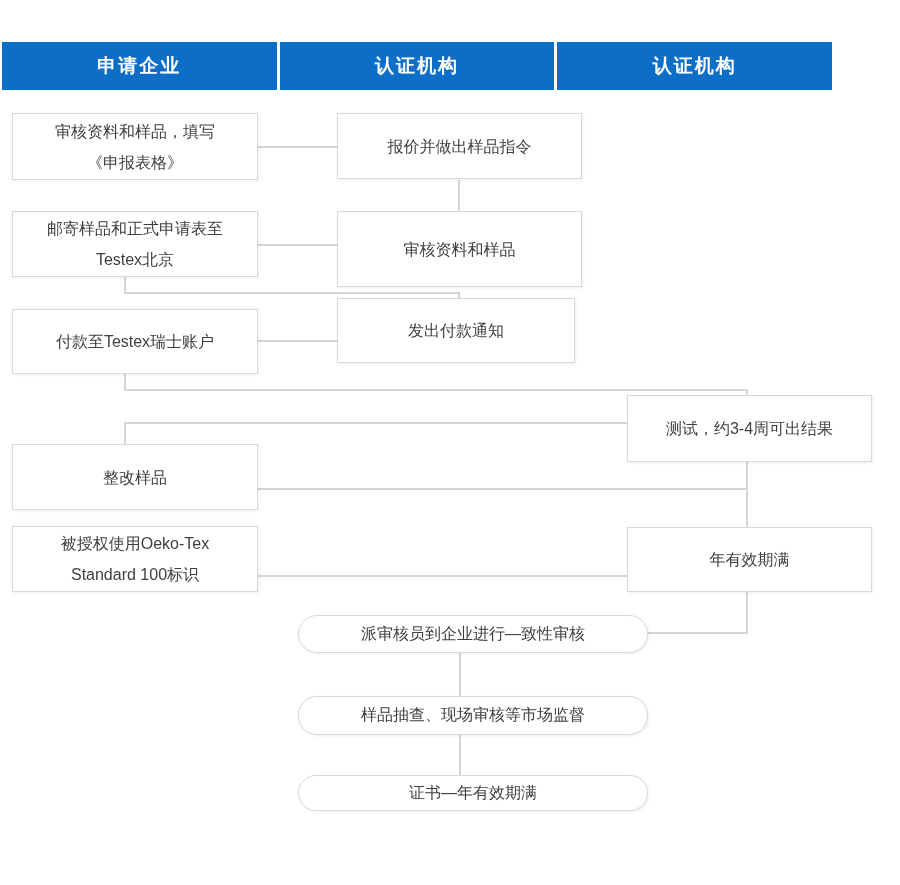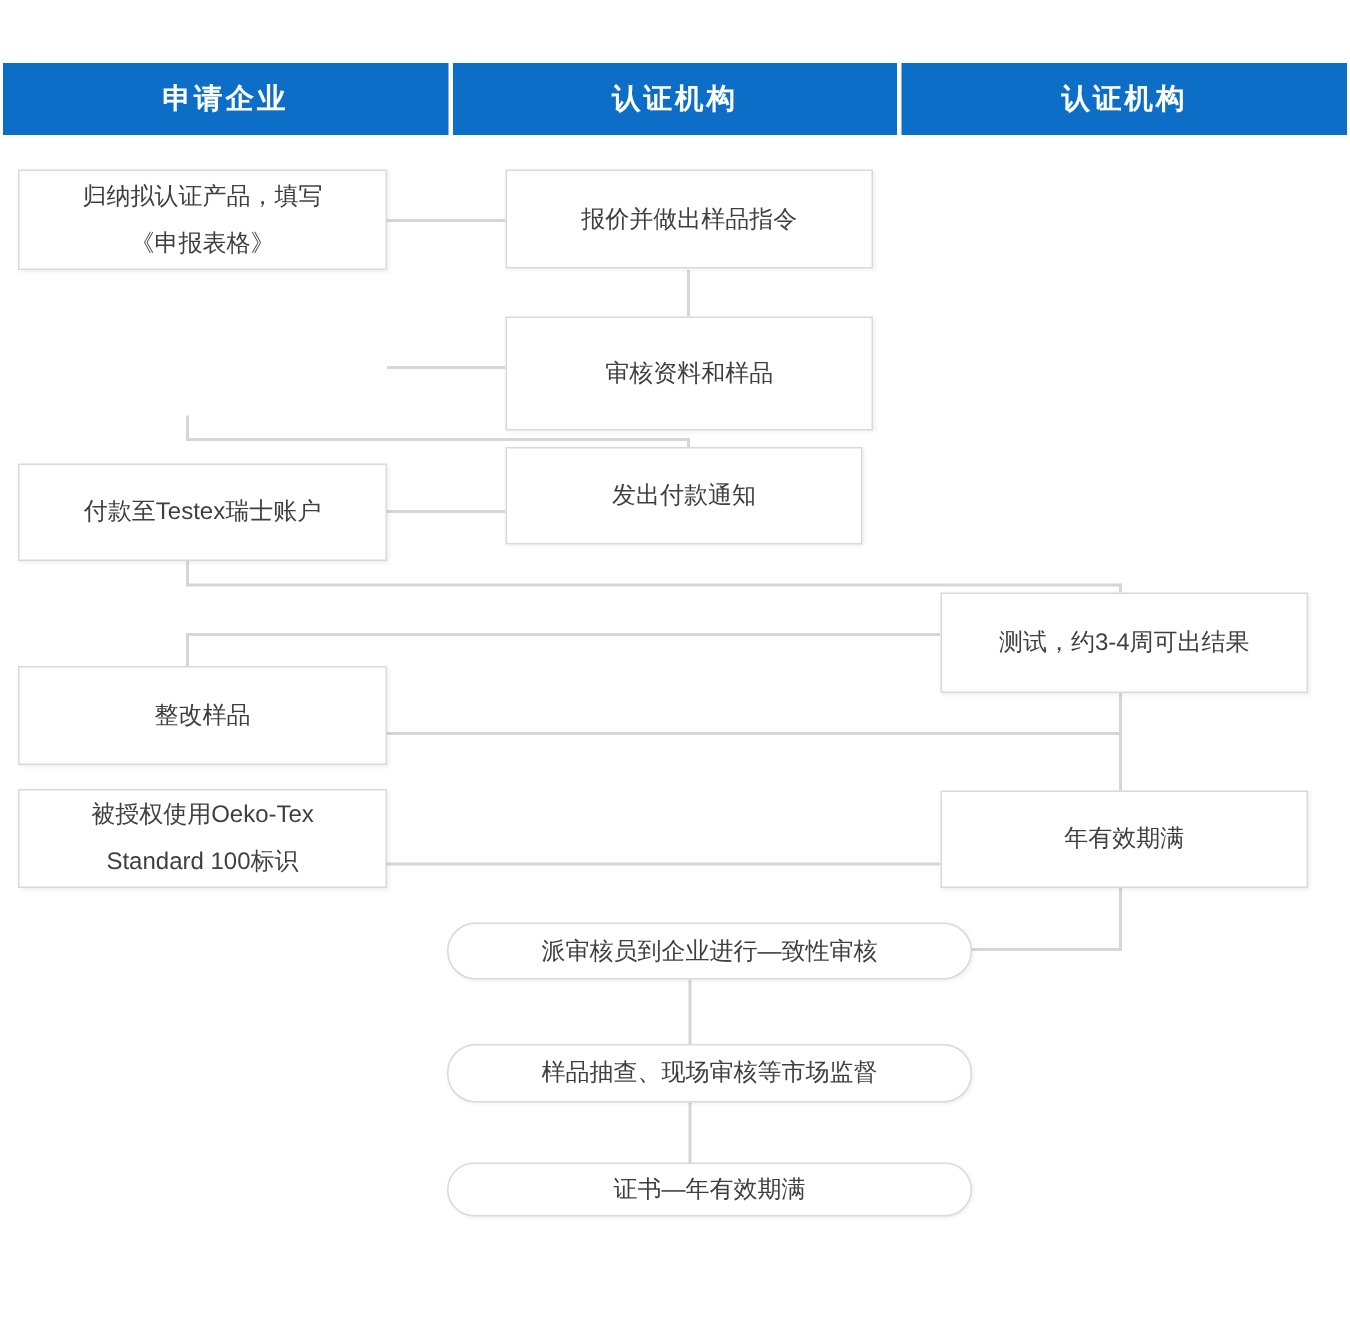--- a/index.html
+++ b/index.html
@@ -1,20 +1,20 @@
 <!DOCTYPE html>
 <html style="--header-bg: #0d6ec7; --box-border: #d9d9d9; --connector: #d6d6d6; --text-color: #3f3f3f;"><head>
 <meta charset="utf-8">
 <style>
   html,body { margin:0; padding:0; background:#ffffff; }
   .stage {
     position:relative; width:900px; height:885px; background:#ffffff;
     font-family:"Liberation Sans","DejaVu Sans",sans-serif; overflow:hidden;
   }
-  .header { position:absolute; left:2px; top:42px; width:896px; height:48px; display:flex; gap:3px;border-radius:14px; }
+  .header { position:absolute; left:2px; top:42px; width:830px; height:48px; display:flex; gap:3px;border-radius:14px; }
   .header-cell {
     flex:1; background:var(--header-bg,#0d6ec7); color:#ffffff;
     font-size:19px; font-weight:bold; letter-spacing:2px;
     display:flex; align-items:center; justify-content:center;
   }
   .node {
     position:absolute; background:#ffffff; box-sizing:border-box;
     border:1.5px solid var(--box-border,#d9d9d9);
     box-shadow:1px 1px 3px rgba(0,0,0,0.07);
     display:flex; flex-direction:column; align-items:center; justify-content:center;
@@ -48,22 +48,26 @@
   <div class="cl" style="left:124px;top:422px;width:2px;height:23px"></div>
   <div class="cl" style="left:258px;top:488px;width:490px;height:2px"></div>
   <div class="cl" style="left:746px;top:462px;width:2px;height:66px"></div>
   <div class="cl" style="left:258px;top:575px;width:369px;height:2px"></div>
   <div class="cl" style="left:746px;top:592px;width:2px;height:42px"></div>
   <div class="cl" style="left:648px;top:632px;width:100px;height:2px"></div>
   <div class="cl" style="left:459px;top:653px;width:2px;height:44px"></div>
   <div class="cl" style="left:459px;top:735px;width:2px;height:41px"></div>
 
   <div class="node" style="left:12px;top:113px;width:246px;height:67px">
-    <span>归纳拟认证产品，填写</span>
+    <span>审核资料和样品，填写</span>
     <span>《申报表格》</span>
+  </div>
+  <div class="node" style="left:12px;top:211px;width:246px;height:66px">
+    <span>邮寄样品和正式申请表至</span>
+    <span>Testex北京</span>
   </div>
   <div class="node" style="left:12px;top:309px;width:246px;height:65px">
     <span>付款至Testex瑞士账户</span>
   </div>
   <div class="node" style="left:12px;top:444px;width:246px;height:66px">
     <span>整改样品</span>
   </div>
   <div class="node" style="left:12px;top:526px;width:246px;height:66px">
     <span>被授权使用Oeko-Tex</span>
     <span>Standard 100标识</span>

